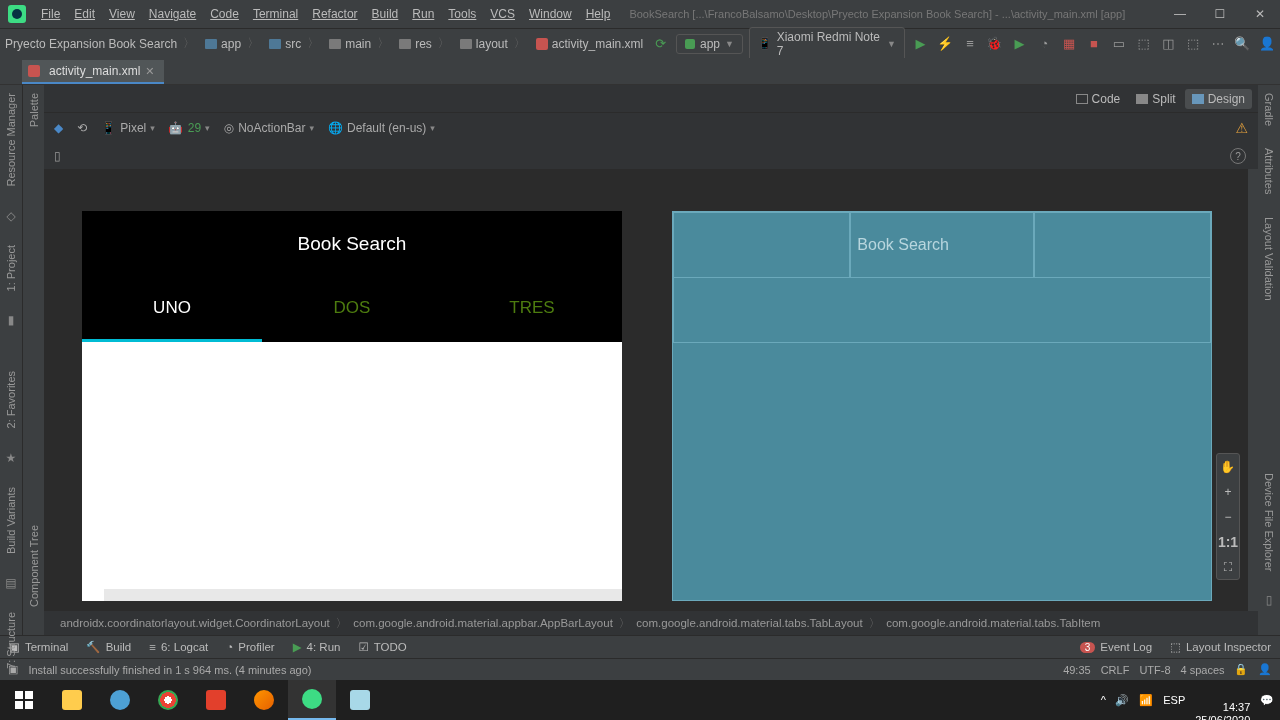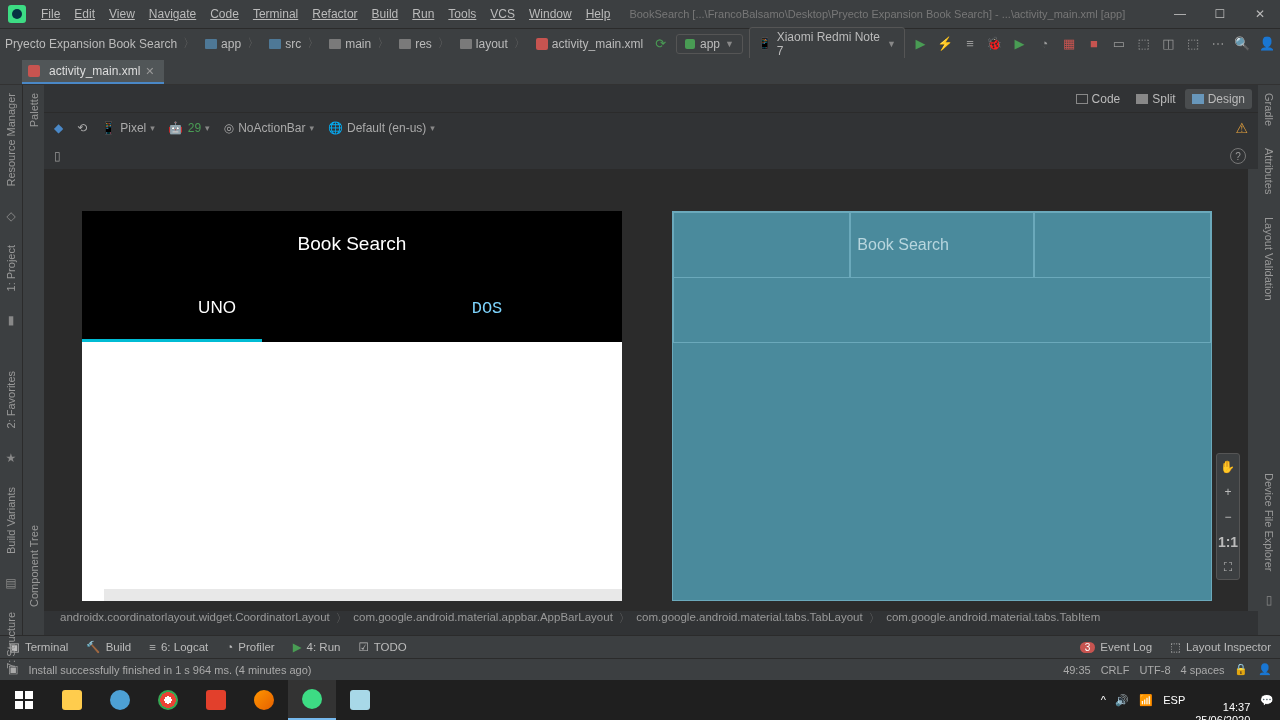--- a/index.html
+++ b/index.html
@@ -58,37 +58,37 @@
 
   
   .canvas-wrap { flex:1; position:relative; overflow:hidden; }
   .brc-right { width:10px; background:#3c3f41; position:absolute; right:0; top:0; bottom:0; }
   .phone { position:absolute; top:42px; width:540px; height:390px; overflow:hidden; }
   .p1 { left:38px; background:#fff; }
   .p2 { left:628px; background:#4a8a9c; border:1px solid #6ba9bb; }
   .p1 .appbar { height:66px; background:#000; display:flex; align-items:center; justify-content:center; color:#fff; font-size:19px; }
   .p1 .tabs { height:62px; background:#000; display:flex;justify-content:center; }
   .p1 .tabs .t { flex:1; display:flex; align-items:center; justify-content:center; color:#fff; font-size:17px; }
-  .p1 .tabs .t.dim { color:#7dd3fc;font-family:Liberation Mono, monospace; }
+  .p1 .tabs .t.dim { color:#4d7c0f; }
   .p1 .indicator { height:3px; background:#000; display:flex; }
   .p1 .indicator .sel { width:33.33%; background:#00bcd4; }
   .p1 .footer-strip { position:absolute; bottom:0; left:22px; right:0; height:12px; background:#e8e8e8; }
 
   .p2 .bpbar { height:66px; display:flex; }
   .p2 .bpbar div { flex:1; border:1px solid #6ba9bb; background:#4a8a9c; }
   .p2 .bpbar .mid { display:flex; align-items:center; justify-content:flex-start; padding-left:6px; color:#b8d6de; font-size:16px; }
   .p2 .bptabs { height:65px; border:1px solid #6ba9bb; border-top:none; }
   .p2 .bpbody { flex:1; }
 
   
   .zoomctl { position:absolute; right:18px; top:284px; width:24px; background:#3c3f41; border:1px solid #555; border-radius:3px; display:flex; flex-direction:column; align-items:center; }
   .zoomctl div { width:24px; height:25px; display:flex; align-items:center; justify-content:center; color:#bbb; font-size:12px; cursor:pointer; }
 
   
-  .comp-path { height:24px; background:#313335; display:flex; font-size:11.5px; color:#999; padding:0 10px; overflow:hidden; white-space:nowrap; }
+  .comp-path { height:24px; background:#313335; display:flex; align-items:center; font-size:11.5px; color:#999; padding:0 10px; overflow:hidden; white-space:nowrap; }
   .comp-path .pseg { padding:0 6px; }
   .comp-path .psep { color:#666; }
 
   
   .bottom-tools { height:23px; background:#3c3f41; display:flex; align-items:center; font-size:11.5px; color:#bbb; border-top:1px solid #2b2b2b; }
   .bottom-tools .bt { padding:0 9px; display:flex; align-items:center; gap:5px; cursor:pointer; }
   .bottom-tools .spacer { flex:1; }
   .badge { background:#c75450; color:#fff; border-radius:8px; padding:0 5px; font-size:10px; }
 
   
@@ -261,20 +261,21 @@
 
     <div class="canvas-wrap">
 
       <div class="phone p1">
         <div class="appbar">
             <span>Book Search</span>
           </div>
         <div class="tabs">
           <div class="t">UNO</div>
           <div class="t dim">DOS</div>
+          <div class="t dim">TRES</div>
         </div>
         <div class="indicator">
             <div class="sel"></div>
           </div>
         <div class="footer-strip"></div>
       </div>
 
       <div class="phone p2" style="display:flex;flex-direction:column;">
         <div class="bpbar">
           <div></div>

